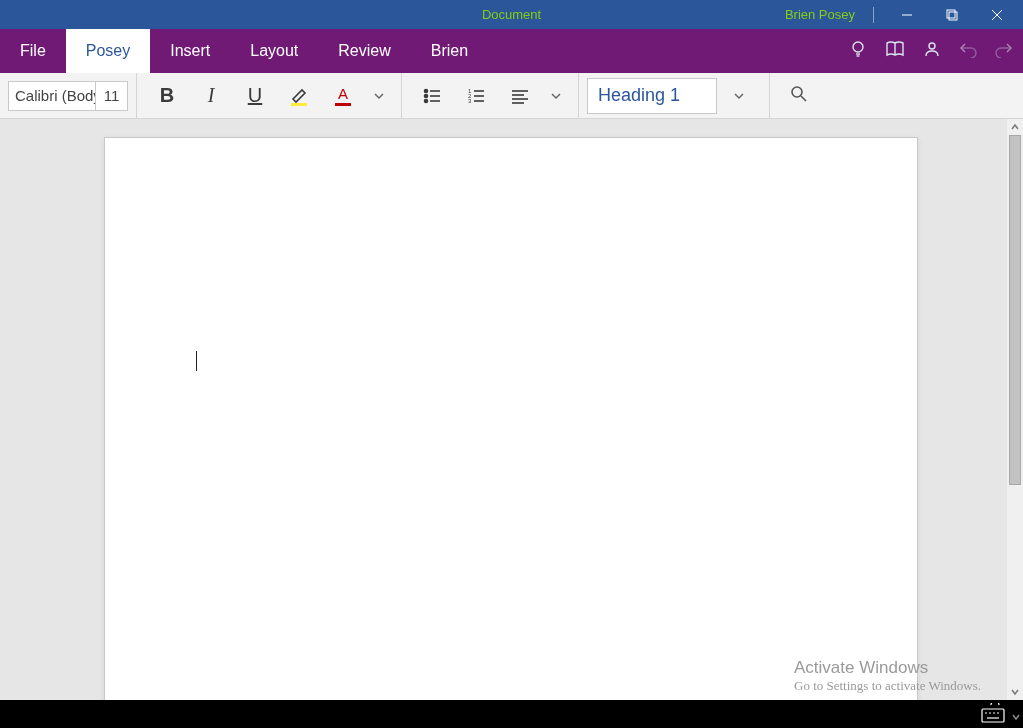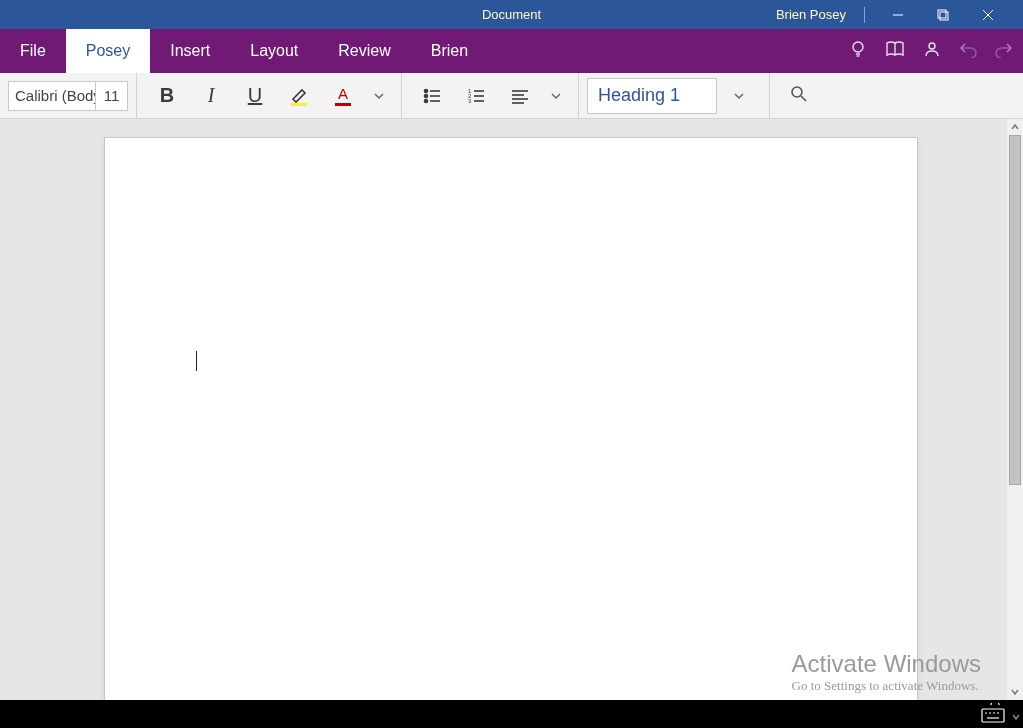--- a/index.html
+++ b/index.html
@@ -3,26 +3,26 @@
 <meta charset="utf-8">
 <style>
   * { box-sizing: border-box; margin: 0; padding: 0; font-family: "Segoe UI", Arial, sans-serif; }
   html, body { width: 1023px; height: 728px; overflow: hidden; background: #e6e6e6; }
 
   .titlebar {
     height: 29px;
     background: #2b579a;
     display: flex;
     align-items: center;
-    color: #fef9c3;
+    color: #84cc16;
     font-size: 13px;
     position: relative;
   }
   .titlebar .doc-title { position: absolute; left: 50%; transform: translateX(-50%); }
-  .titlebar .right { position: absolute; right: 13px; display: flex; align-items: center; height: 100%; }
+  .titlebar .right { position: absolute; right: 4px; display: flex; align-items: center; height: 100%; }
   .titlebar .username { margin-right: 8px; font-size: 13px; }
   .titlebar .sep { width: 1px; height: 16px; background: rgba(255,255,255,0.45); margin: 0 10px; }
   .win-btn { width: 45px; height: 29px; display:flex; align-items:center; justify-content:center; }
   .win-btn svg { stroke:#fff; fill:none; stroke-width:1; }
 
   .ribbonbar {
     height: 44px;
     background: #701a75;
     display: flex;
     align-items: flex-end;
@@ -87,21 +87,21 @@
     background:#f0f0f0; display:flex; flex-direction:column;
   }
   .vscroll .arrow { height:16px; display:flex; align-items:center; justify-content:center;}
   .vscroll .arrow svg { stroke:#777; fill:none; stroke-width:1.5;}
   .vscroll .track { flex:1; position:relative; }
   .vscroll .thumb { position:absolute; left:2px; right:2px; top:0; height:350px; background:#c2c2c2; border:1px solid #a8a8a8; }
 
   .watermark {
     position:absolute; right: 42px; bottom: 6px; text-align:left; color:#9a9a9a;
   }
-  .watermark .t1 { font-size:24px;margin-top:28px; }
+  .watermark .t1 { font-size:17px;margin-top:28px; }
   .watermark .t2 { font-size:13px;font-family:Liberation Serif, serif; }
 
   .taskbar {
     height: 28px; background:#000; position:relative;
   }
   .taskbar .osk {
     position:absolute; right:18px; top:3px;
   }
   .taskbar .osk svg { stroke:#fff; fill:none; stroke-width:1.2; }
   .taskbar .tri { position:absolute; right:2px; bottom:2px; }

